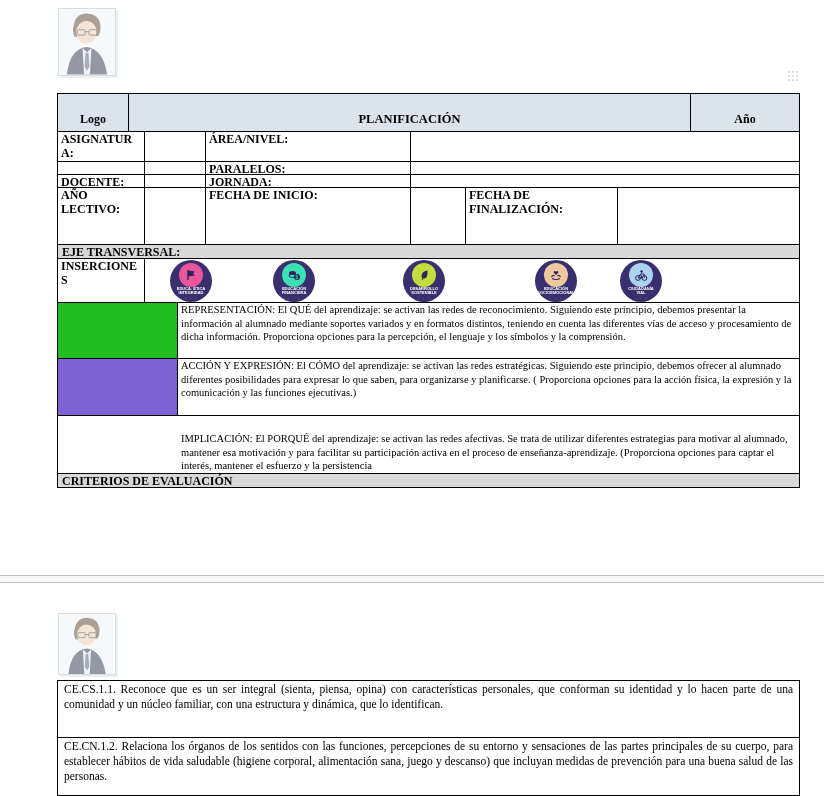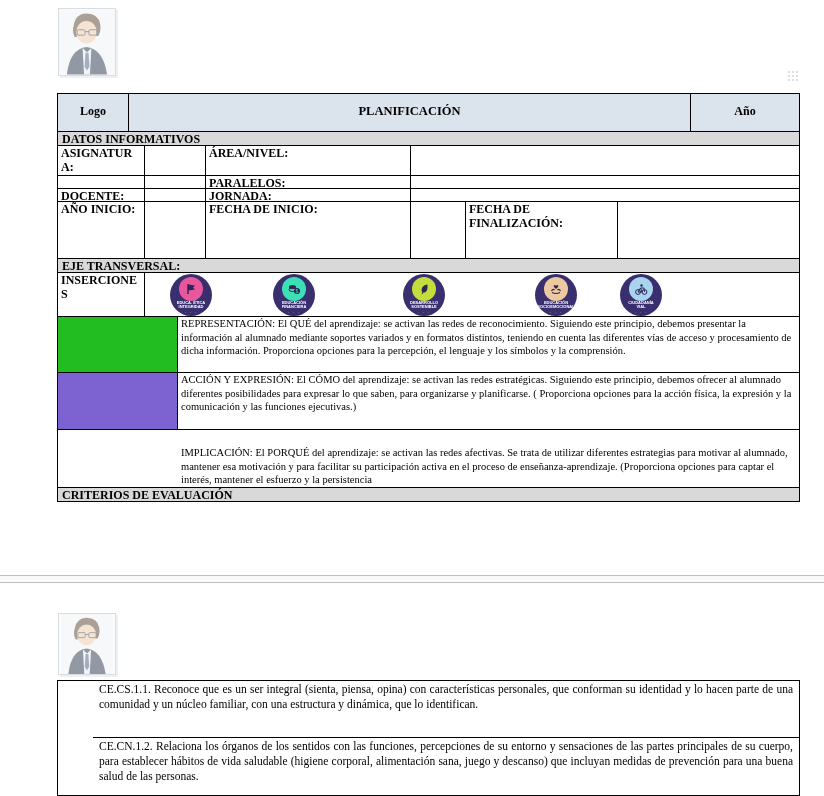--- a/index.html
+++ b/index.html
@@ -25,21 +25,21 @@
   .doc-table { position:absolute; left:57px; top:93px; width:743px; border:1px solid #000; background:#fff; }
   .row { display:flex; border-bottom:1px solid #000; }
   .row.last { border-bottom:none; }
   .cell { border-right:1px solid #000; padding:1px 3px; overflow:hidden; }
   .cell.end { border-right:none; flex:1; }
   .lbl { font-weight:bold; font-size:12px; line-height:13.5px; }
   .breakall { word-break:break-all; }
   .graybar { font-weight:bold; font-size:12px; line-height:12px; padding:1px 4px; }
 
   .hdr-row { height:38px; }
-  .hdr-cell { text-align:center; font-weight:bold; font-size:12px; padding-top:10px; }
+  .hdr-cell { text-align:center; font-weight:bold; font-size:12px; padding-top:18px; }
   .hdr-title { font-size:12.5px; }
 
   .r-datos { height:14px; }
   .r-a { height:30px; }
   .r-b { height:13px;justify-content:center; }
   .r-c { height:13px; }
   .r-d { height:57px; }
   .r-eje { height:14px; }
   .r-ins { height:44px; }
   .r-crit { height:13px; }
@@ -66,21 +66,21 @@
   .dua-rows { flex:1; display:flex; flex-direction:column; }
   .dua-row { display:flex; border-bottom:1px solid #000; }
   .dua-row:last-child { border-bottom:none;align-items:flex-end; }
   .dua-swatch { width:120px; border-right:1px solid #000; }
   .dua-text { flex:1; font-size:10.5px; line-height:13.7px; padding:0 3px; }
   .dua-r1 { height:56px; }
   .dua-r2 { height:57px; }
   .dua-r3 { height:57px; }
 
   
-  .crit-block { position:absolute; left:57px; top:680px; width:743px; height:116px; border:1px solid #000; display:flex; flex-direction:column; background:#fff;padding-left:35px; }
+  .crit-block { position:absolute; left:57px; top:680px; width:743px; height:116px; border:1px solid #000; display:flex; flex-direction:column; background:#fff; }
   .crit-cell-1 { height:57px; border-bottom:1px solid #000; }
   .crit-cell-2 { flex:1; }
   .crit-par { font-size:11.5px; line-height:15px; text-align:justify; padding:1px 6px; }
 </style>
 </head>
 <body>
 
 <div class="avatar" id="avatar1">
   <svg viewBox="0 0 57 66">
     <rect width="57" height="66" fill="#f4f6f8"></rect>
@@ -108,21 +108,20 @@
 </div>
 
 <div class="doc-table">
 
   <div class="row hdr-row" style="background: rgb(219, 227, 236);">
     <div class="cell wlogo hdr-cell">Logo</div>
     <div class="cell wtitle hdr-cell hdr-title">PLANIFICACIÓN</div>
     <div class="cell end hdr-cell">Año</div>
   </div>
 
-  <div class="row r-datos graybar" style="background: rgb(217, 217, 217);">DATOS INFORMATIVOS</div>
 
   <div class="row r-a">
     <div class="cell w1 lbl breakall">ASIGNATURA:</div>
     <div class="cell w2"></div>
     <div class="cell w3 lbl">ÁREA/NIVEL:</div>
     <div class="cell end"></div>
   </div>
 
   <div class="row r-b">
     <div class="cell w1"></div>
@@ -132,21 +131,21 @@
   </div>
 
   <div class="row r-c">
     <div class="cell w1 lbl">DOCENTE:</div>
     <div class="cell w2"></div>
     <div class="cell w3 lbl">JORNADA:</div>
     <div class="cell end"></div>
   </div>
 
   <div class="row r-d">
-    <div class="cell w1 lbl">AÑO INICIO:</div>
+    <div class="cell w1 lbl">AÑO LECTIVO:</div>
     <div class="cell w2"></div>
     <div class="cell w3 lbl">FECHA DE INICIO:</div>
     <div class="cell w4"></div>
     <div class="cell w5 lbl">FECHA DE FINALIZACIÓN:</div>
     <div class="cell end"></div>
   </div>
 
   <div class="row r-eje graybar" style="background: rgb(217, 217, 217); text-align: center;">EJE TRANSVERSAL:</div>
 
   <div class="row r-ins">

